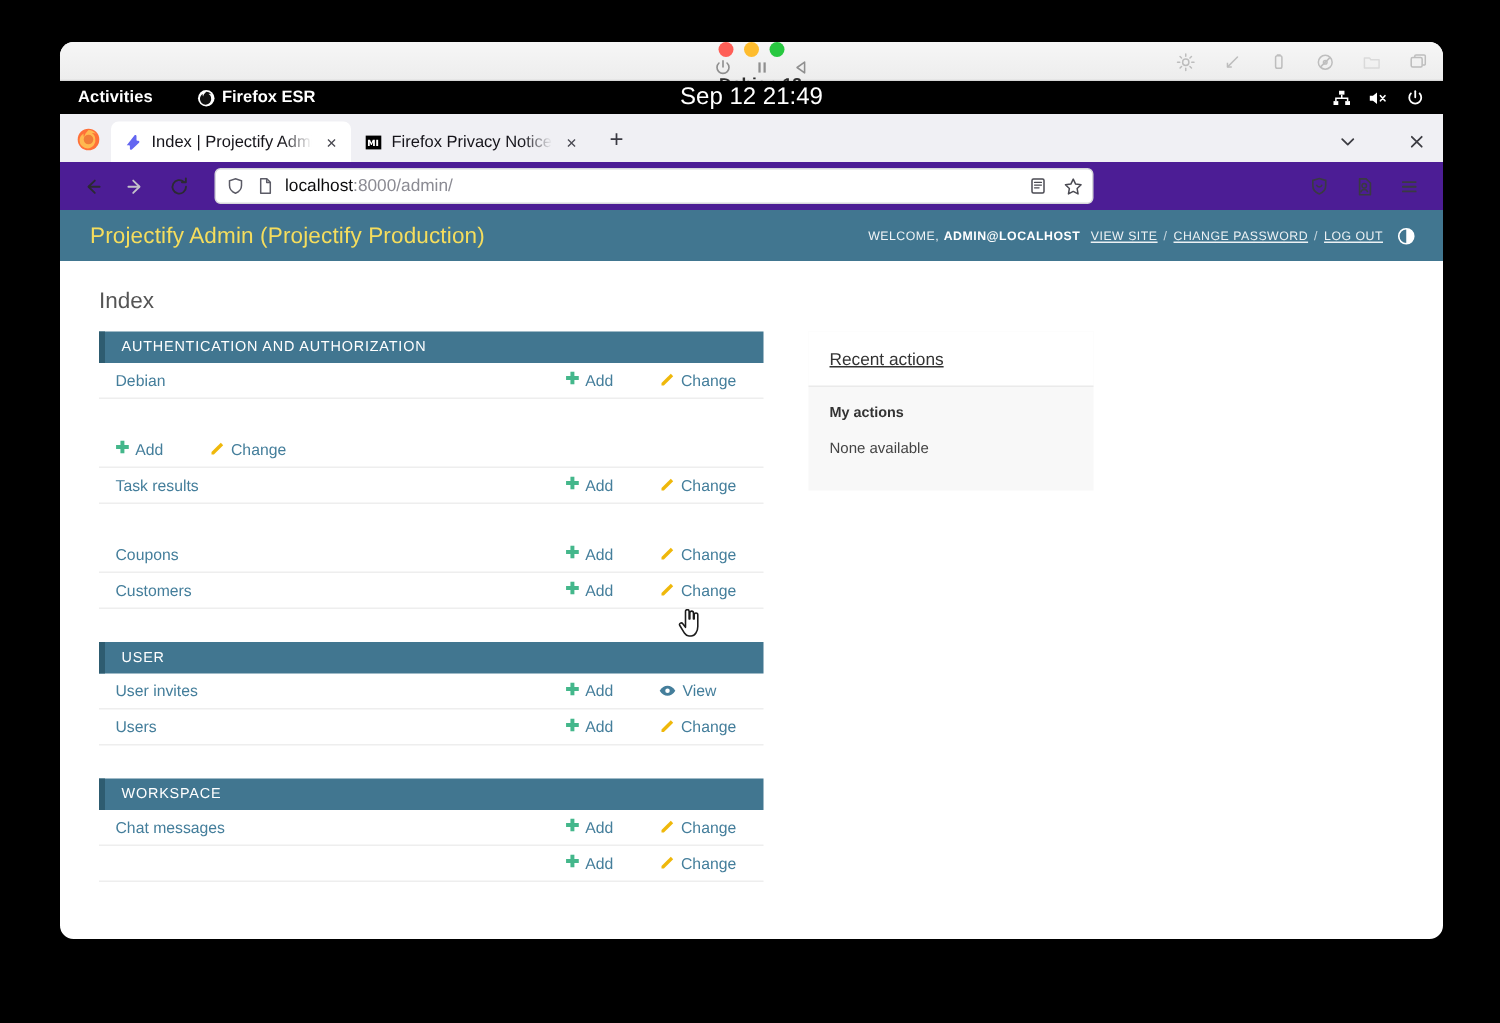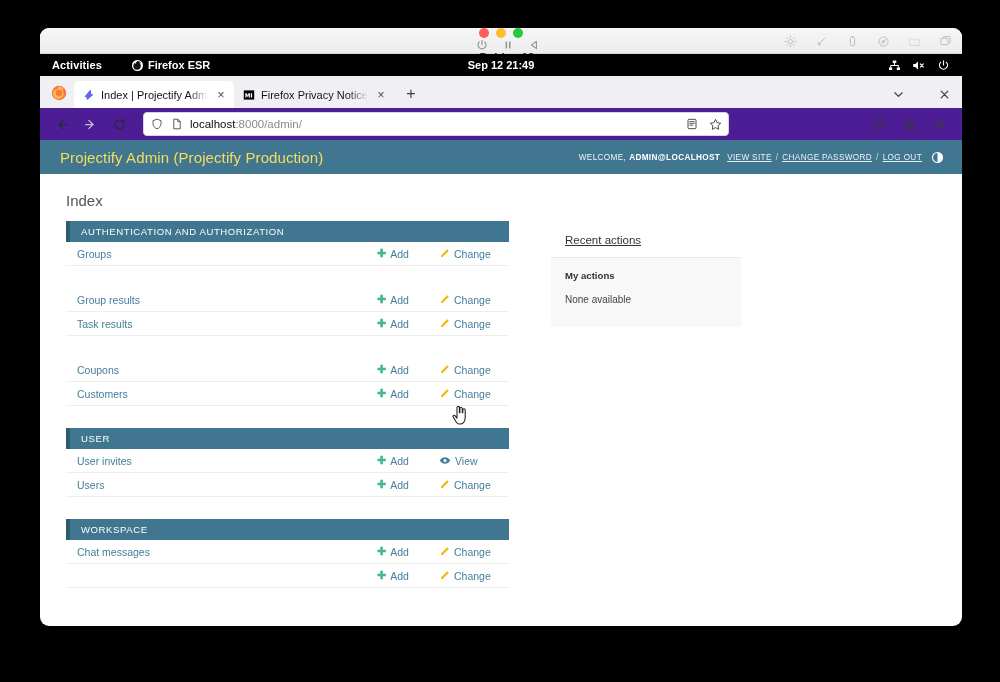--- a/index.html
+++ b/index.html
@@ -71,21 +71,21 @@
     margin-left: 30px; font-weight: bold; font-size: 11px;
   }
   .ff-mini {
     width: 11px; height: 11px; border-radius: 50%;
     background: #ffffff; color: #000;
     display: flex; align-items: center; justify-content: center;
     font-size: 8px;
   }
   .gnome-clock {
     position: absolute; left: 50%; transform: translateX(-50%);
-    font-size: 11px; font-weight: bold;
+    font-size: 16px; font-weight: normal;
   }
   .gnome-right {
     position: absolute; right: 12px; display: flex; align-items: center; gap: 11px;
   }
   .gnome-right svg { display: block; }
 
   
   .ff-chrome { background: #f0f0f4; }
   .ff-tabstrip {
     height: 32px;
@@ -206,21 +206,21 @@
     padding: 14px 0 0 0;
     height: calc(100% - 34px);
     position: relative;
   }
   .dj-page-title {
     font-size: 15px; font-weight: 300; color: #555;
     padding: 4px 0 12px 26px;
   }
   .dj-main {
     display: flex;
-    gap: 12px;
+    gap: 0;
     padding: 0 24px 0 26px;
   }
   .dj-col-left { width: 443px; flex: 0 0 443px; }
   .dj-col-right { flex: 1 1 auto; padding-left: 30px; }
 
   .app-module { margin-bottom: 22px; }
   .app-caption {
     background: #417690;
     border-left: 4px solid #2e5c70;
     color: #ffffff;
@@ -525,39 +525,38 @@
       <div class="dj-body">
         <div class="dj-page-title">Index</div>
 
         <div class="dj-main">
 
           <div class="dj-col-left">
 
             <div class="app-module">
               <div class="app-caption">AUTHENTICATION AND AUTHORIZATION</div>
               <div class="model-row">
-                <div class="model-name"><a href="#">Groups</a></div>
+                <div class="model-name"><a href="#">Debian</a></div>
                 <div class="model-act">
                     <span class="icon-add">✚</span>
                     <a href="#">Add</a>
                   </div>
                 <div class="model-act">
                     <span class="icon-change">
                       <svg width="11" height="11" viewBox="0 0 11 11">
                         <path d="M8.2 1.2 9.8 2.8 3.6 9H2v-1.6z" fill="#efb80b"></path>
                       </svg>
                     </span>
                     <a href="#">Change</a>
                   </div>
               </div>
             </div>
 
             <div class="app-module">
               <div class="model-row">
-                <div class="model-name"><a href="#">Group results</a></div>
                 <div class="model-act">
                     <span class="icon-add">✚</span>
                     <a href="#">Add</a>
                   </div>
                 <div class="model-act">
                     <span class="icon-change">
                       <svg width="11" height="11" viewBox="0 0 11 11">
                         <path d="M8.2 1.2 9.8 2.8 3.6 9H2v-1.6z" fill="#efb80b"></path>
                       </svg>
                     </span>

